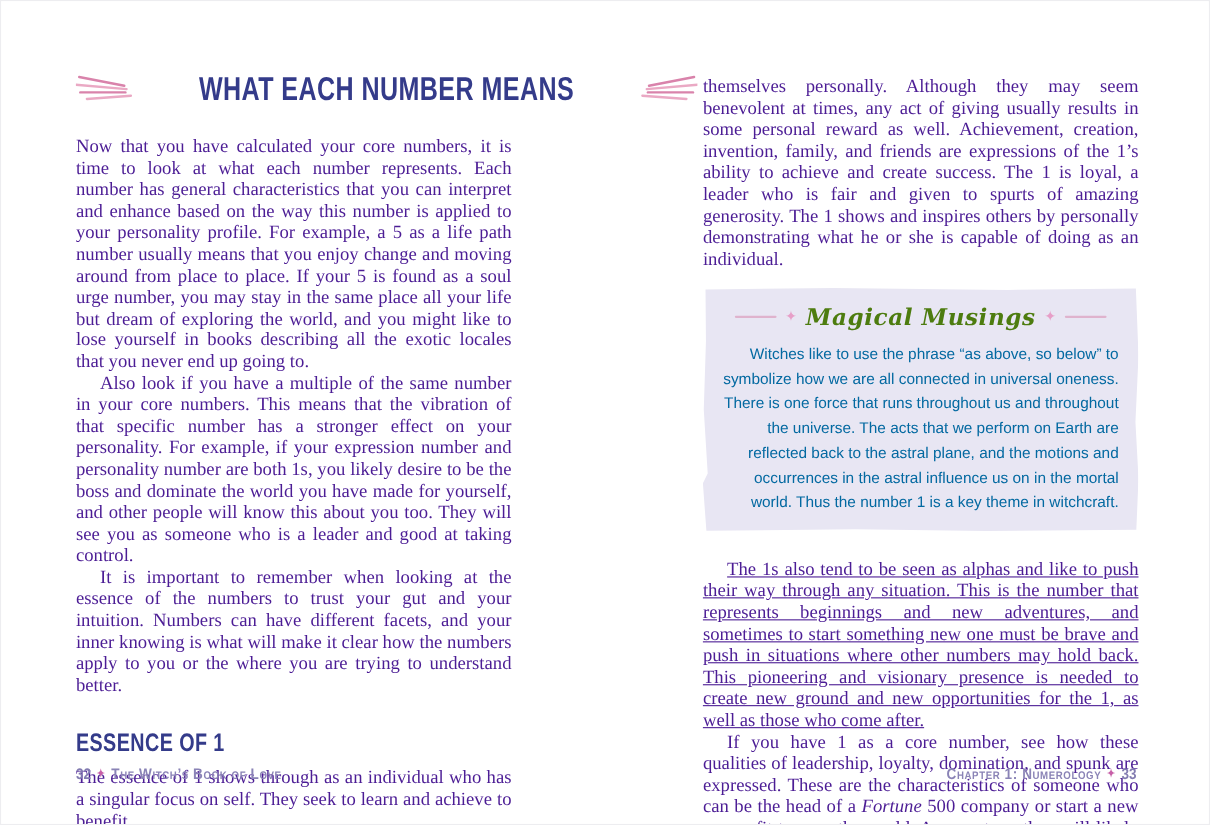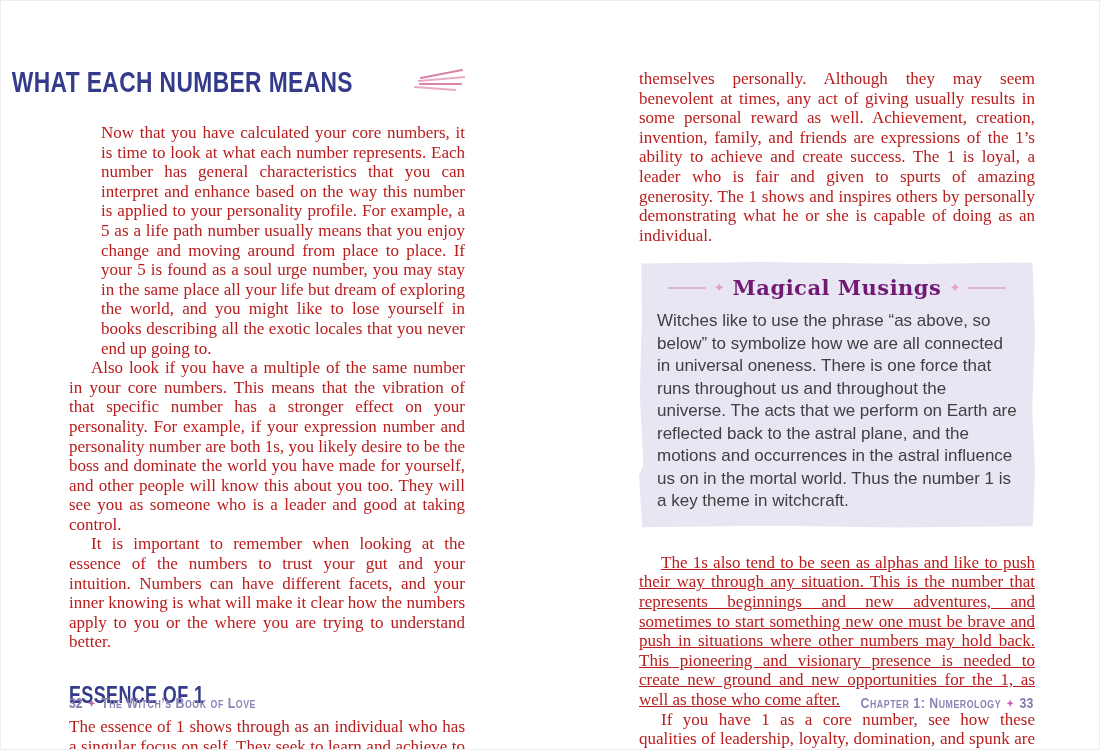--- a/index.html
+++ b/index.html
@@ -17,45 +17,45 @@
     top: 0;
   }
   .col-left  { left: 68px; }
   .col-right { left: 638px; }
 
   
   .title-row {
     margin-top: 64px;
     display: flex;
     align-items: center;
-    justify-content: flex-end;
+    justify-content: space-between;
     gap: 6px;
     white-space: nowrap;
   }
   .page-title {
     font-family: "Liberation Sans", sans-serif;
     font-weight: bold;
     font-size: 30px;
     letter-spacing: 0.5px;
     text-transform: uppercase;
     color: #343b8a;
     transform: scaleX(0.76);
     transform-origin: center;
     display: inline-block;
   }
   .flourish { flex: 0 0 auto; display: inline-block; }
 
   
   .body-text {
     font-size: 17px;
     line-height: 19.6px;
-    color: #b91c1c;
+    color: #4c1d95;
     text-align: justify;
   }
-  .col-left .body-text-start { margin-top: 24px; margin-left: 32px; }
+  .col-left .body-text-start { margin-top: 24px; }
   .indent { text-indent: 22px; }
   .col-right .body-text-start { margin-top: 68px; }
 
   
   .section-heading {
     font-family: "Liberation Sans", sans-serif;
     font-weight: bold;
     font-size: 23px;
     letter-spacing: 0.5px;
     text-transform: uppercase;
@@ -90,31 +90,32 @@
     background: #dfb3cd;
     border-radius: 1px;
   }
   .musings-sparkle {
     color: #e79fc8;
     font-size: 13px;
     line-height: 1;
   }
   .musings-title {
     font-family: "DejaVu Serif", serif;
+    font-style: italic;
     font-weight: bold;
     font-size: 21px;
-    color: #701a75;
+    color: #4d7c0f;
     letter-spacing: 0.5px;
   }
   .musings-body {
     font-family: "Liberation Sans", sans-serif;
-    font-size: 17px;
+    font-size: 14px;
     line-height: 22.5px;
-    color: #404040;
-    text-align: left;
+    color: #0369a1;
+    text-align: right;
   }
 
   .body-text .ital { font-style: italic; }
   .after-box { margin-top: 24px; text-decoration: underline; }
 
   
   .footer {
     position: absolute;
     top: 694px;
     font-family: "Liberation Sans", sans-serif;

